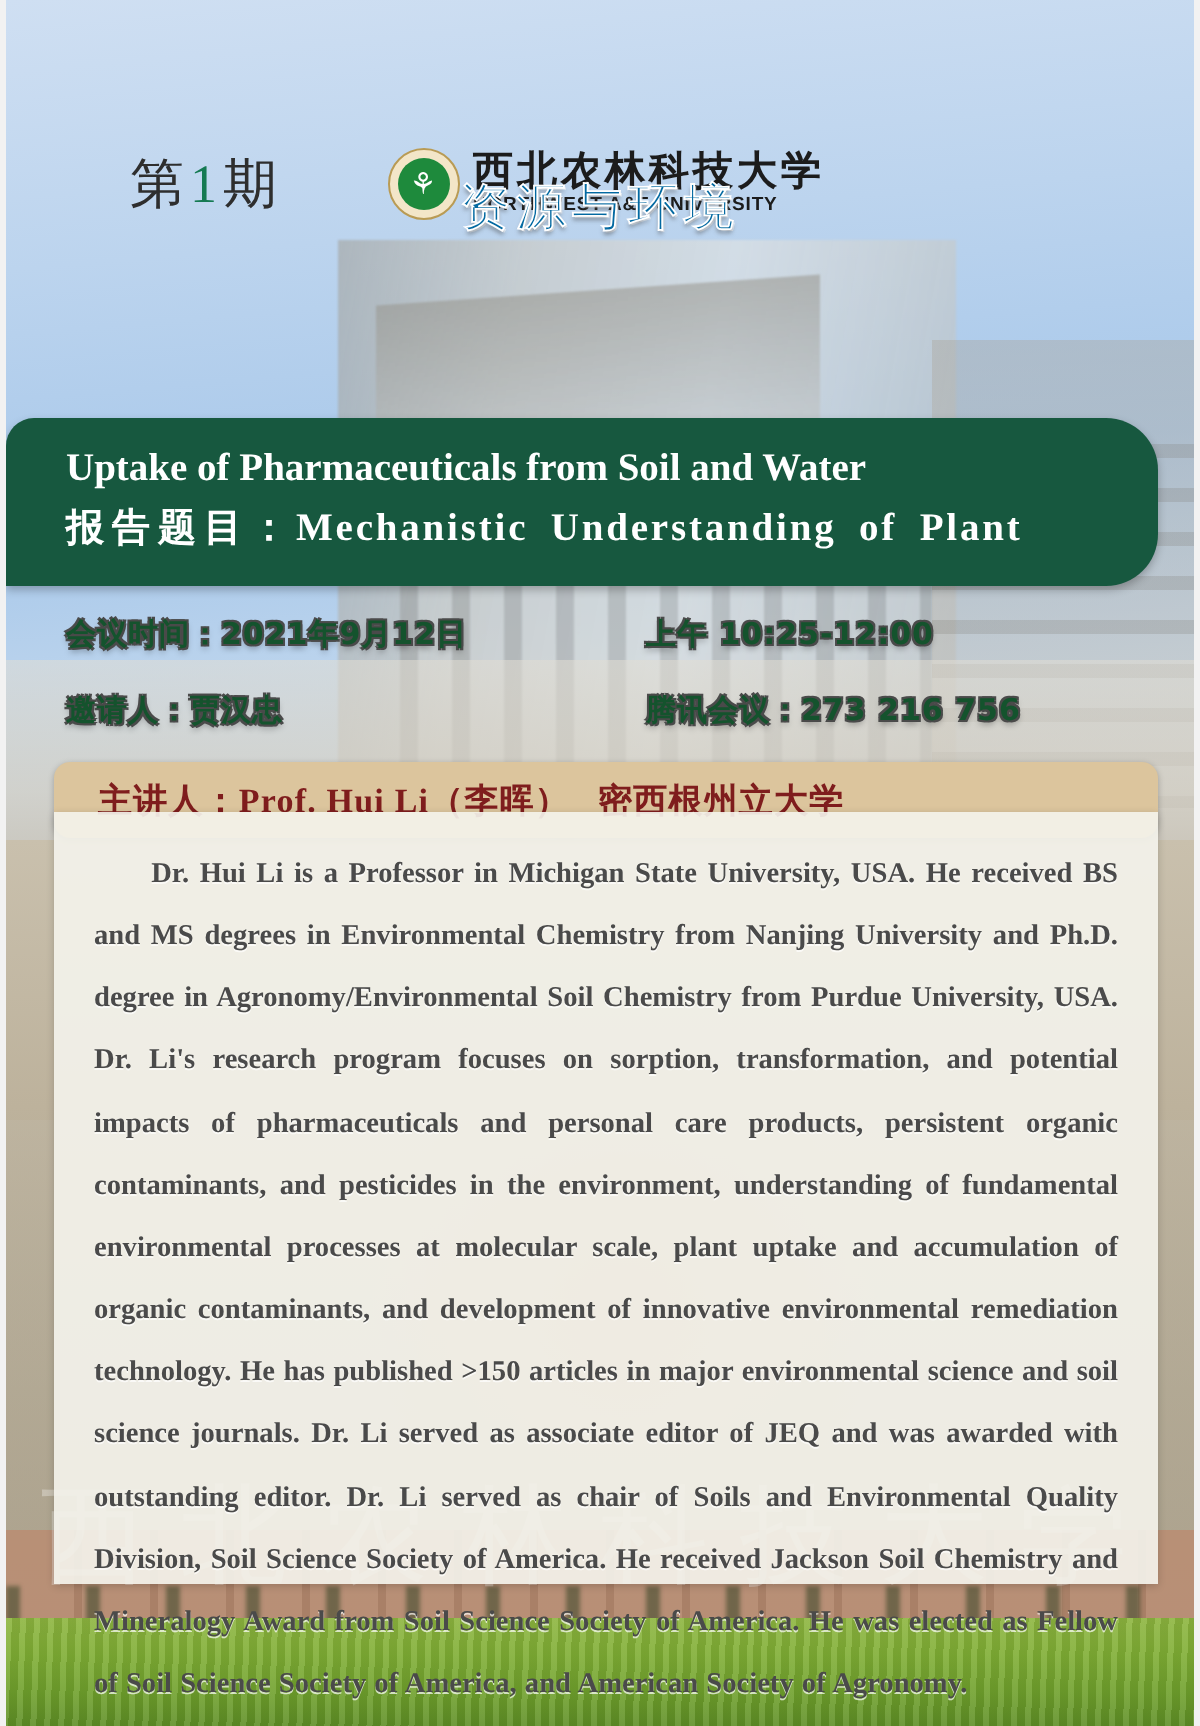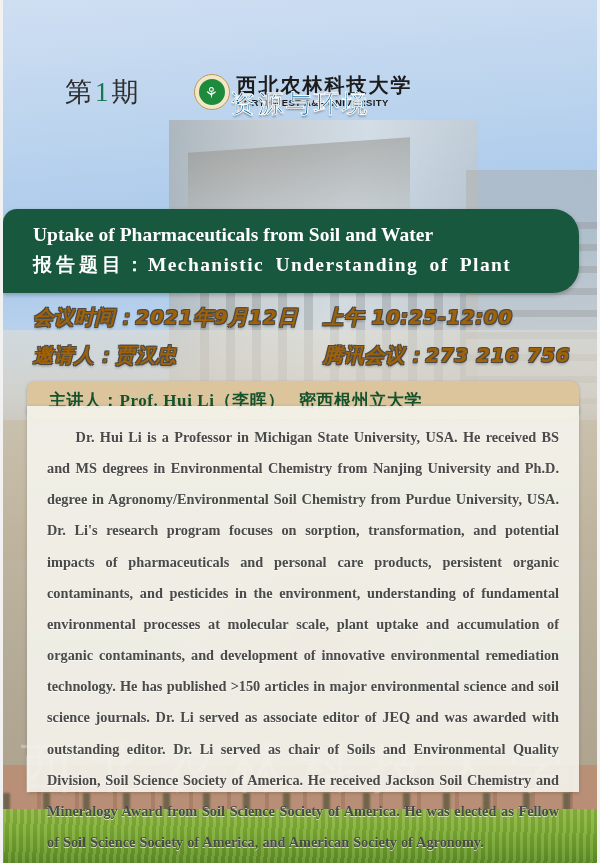--- a/index.html
+++ b/index.html
@@ -280,29 +280,28 @@
     padding: 0 26px 0 30px;
   }
   .meta-row {
     display: flex;
     align-items: center;
     height: 38px;
   }
   .meta-cell {
     font-family: "DejaVu Sans", sans-serif;
     font-weight: 700;
-    font-size: 20px;
+    font-size: 15px;
     letter-spacing: 0.5px;
-    color: #a16207;
+    color: #14532d;
     text-shadow:
       -1px -1px 0 #4a4a4a, 1px -1px 0 #4a4a4a,
       -1px  1px 0 #4a4a4a, 1px  1px 0 #4a4a4a,
       0 2px 3px rgba(0,0,0,0.35);
     white-space: nowrap;
-    font-style: italic;
   }
   .meta-cell.left  { width: 290px; }
 
   
   .speaker-bar {
     position: absolute;
     left: 24px; top: 381px;
     width: 552px;
     box-sizing: border-box;
     height: 38px;
@@ -310,21 +309,21 @@
     align-items: center;
     padding-left: 22px;
     background: #dcc59d;
     border-radius: 8px;
     box-shadow: 0 1px 3px rgba(0,0,0,0.25);
   }
   .speaker-text {
     font-family: "DejaVu Sans", sans-serif;
     font-size: 17px;
     font-weight: 700;
-    color: #14532d;
+    color: #7f1d1d;
     letter-spacing: 0.6px;
     white-space: nowrap;
   }
   .speaker-text .serif {
     font-family: "Liberation Serif", serif;
     font-weight: 700;
   }
   .speaker-text .gap { display: inline-block; width: 14px; }
 
   

